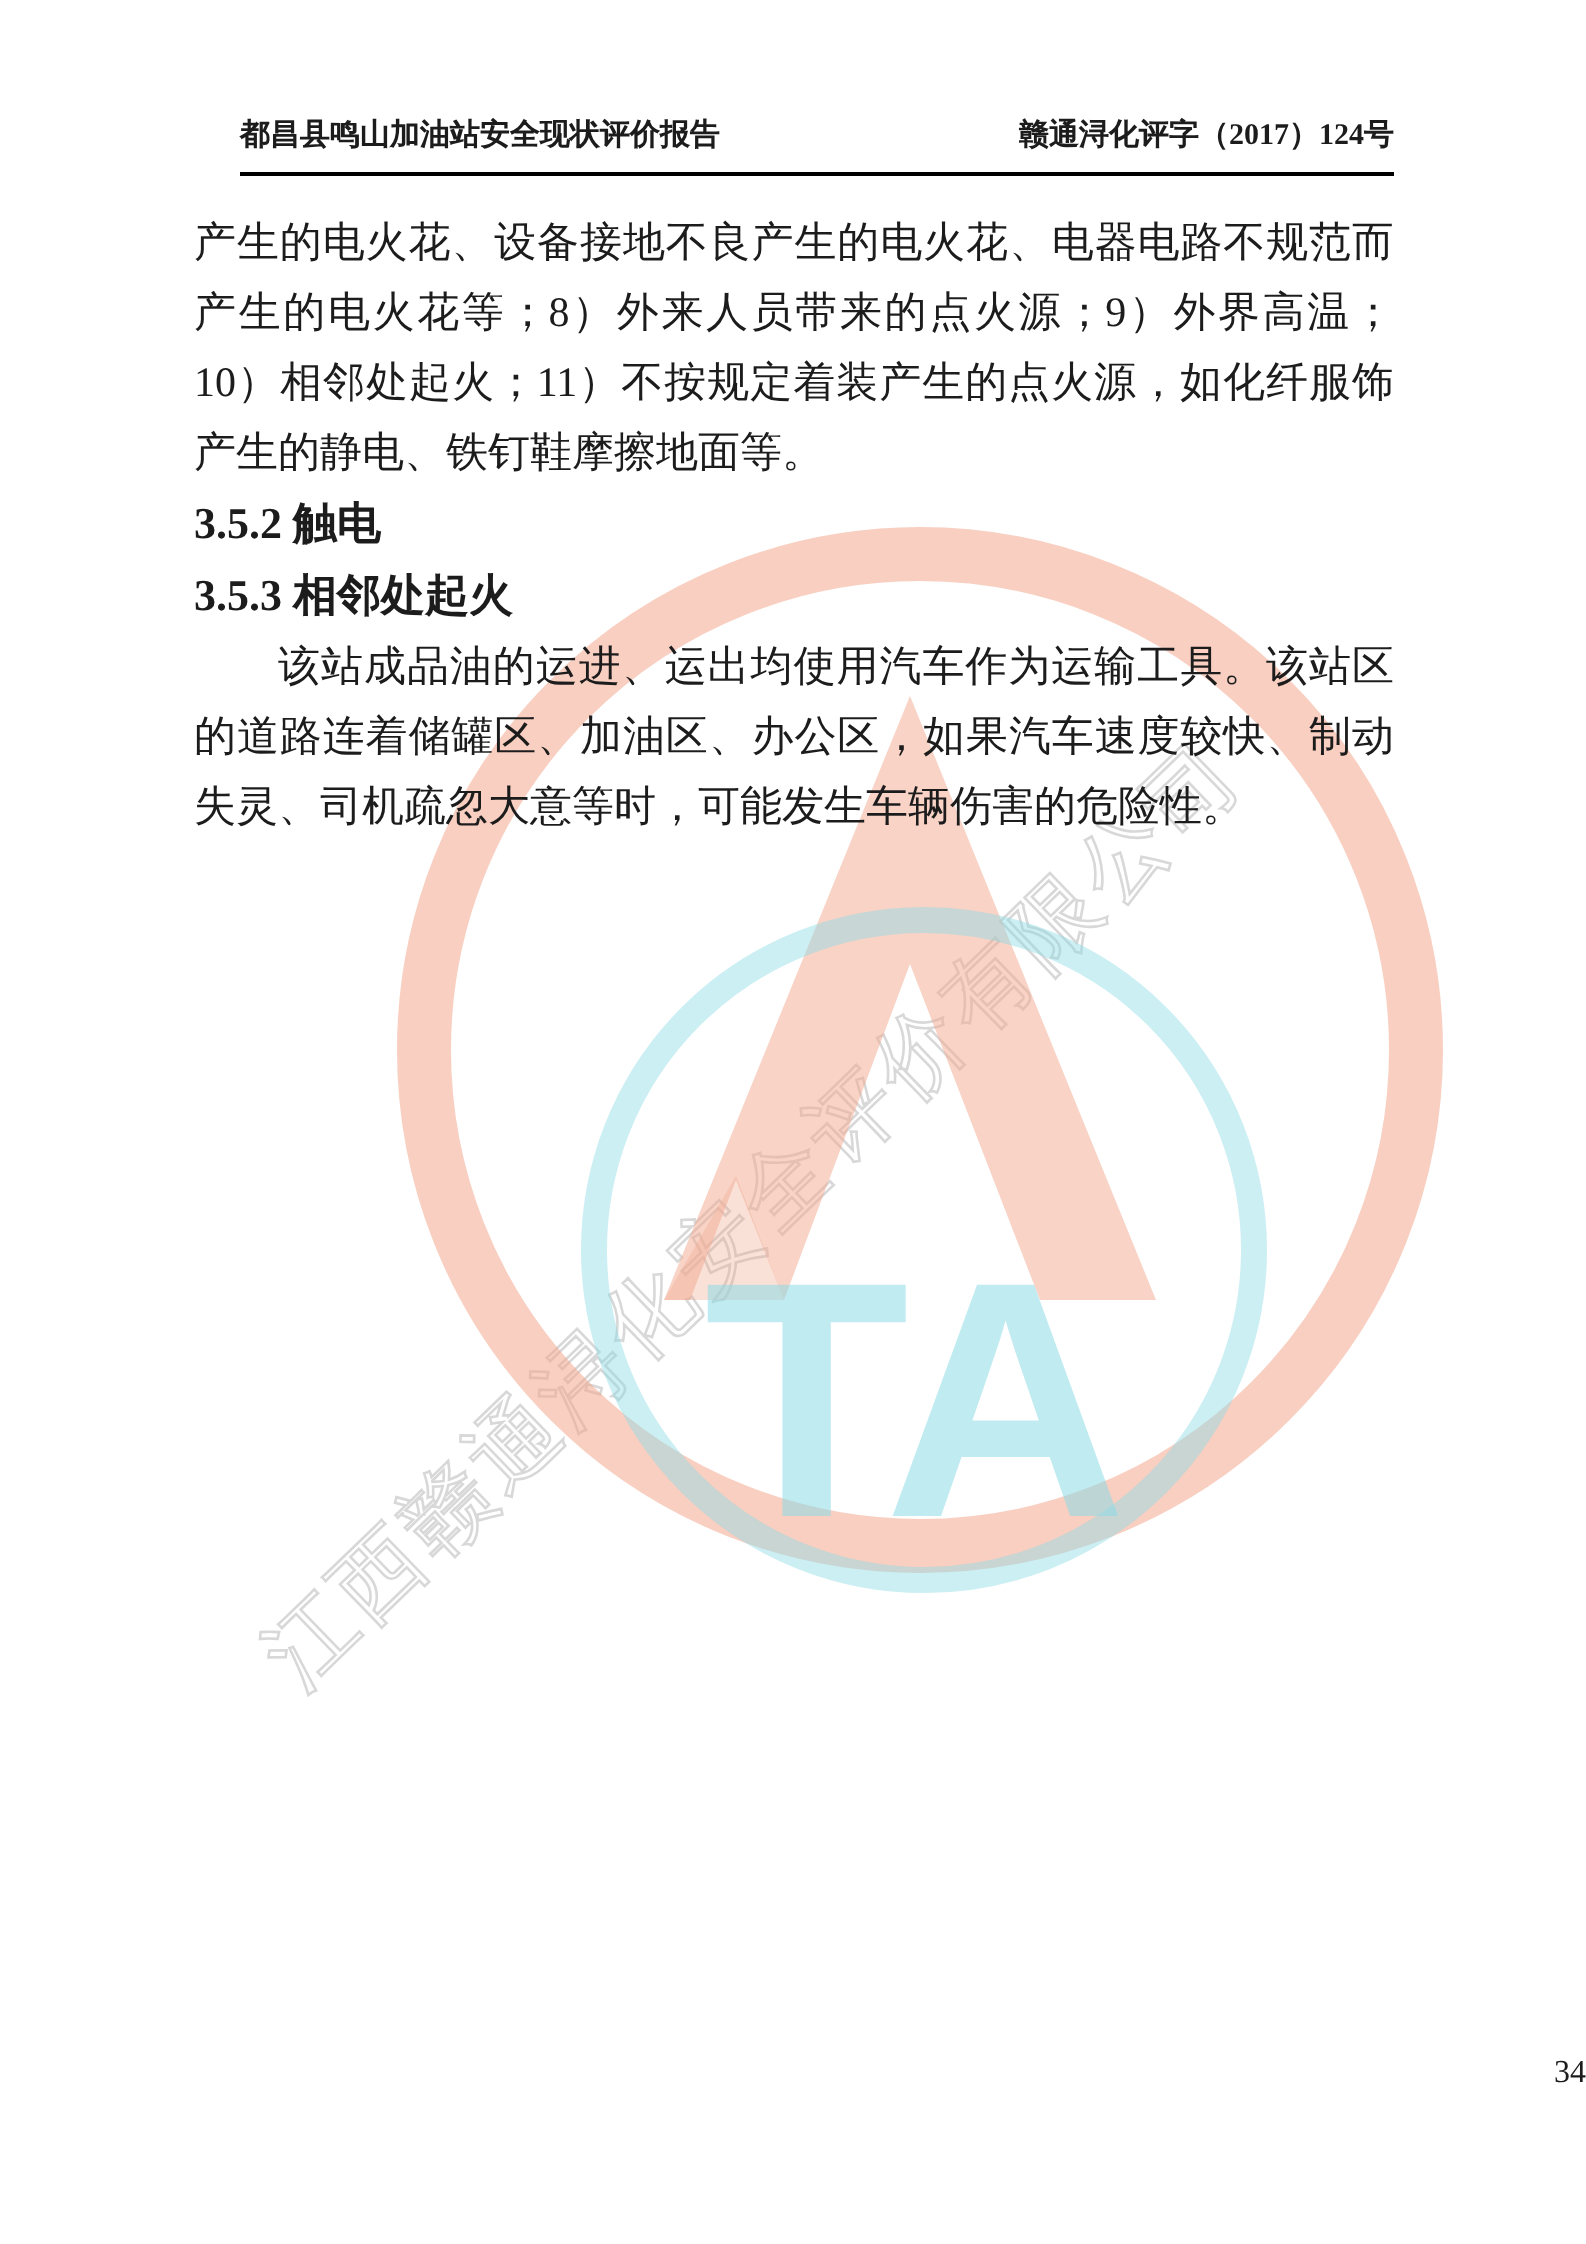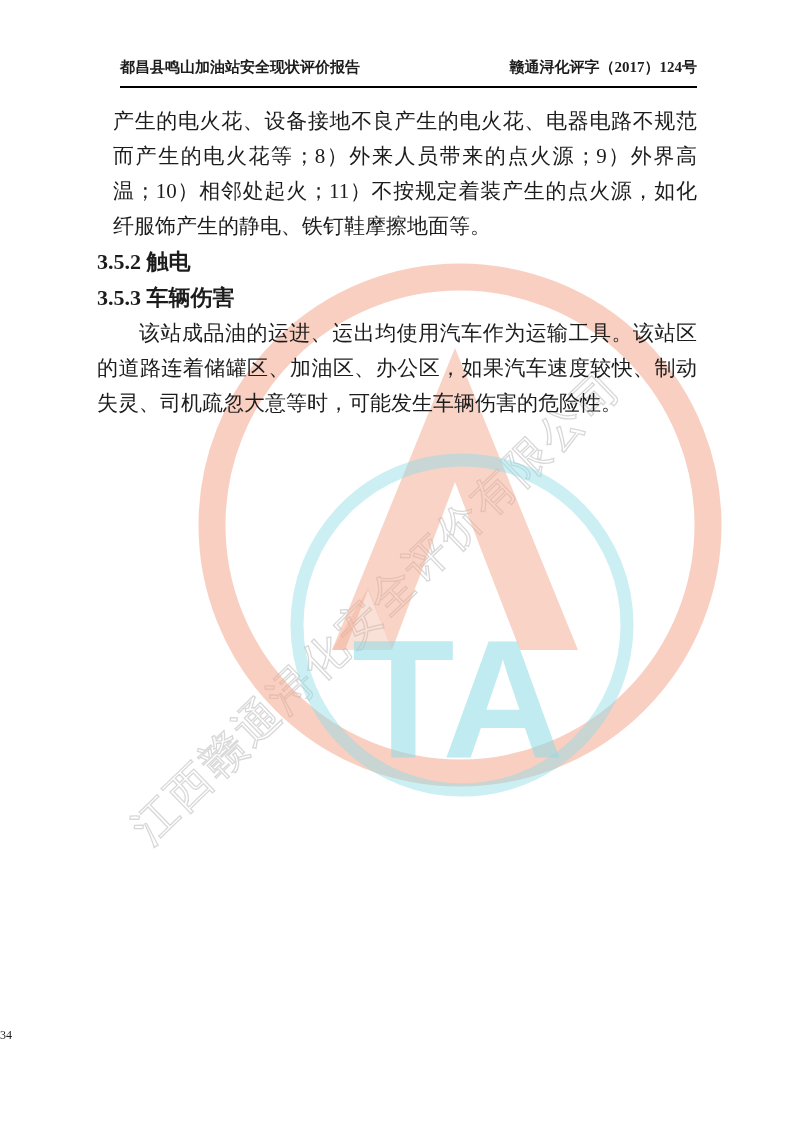--- a/index.html
+++ b/index.html
@@ -44,33 +44,33 @@
     width: 600px;
     font-size: 21px;
     line-height: 35px;
     text-align: justify;
     text-justify: inter-character;
   }
   .doc-body p {
     margin: 0;
     text-indent: 2em;
   }
-  .doc-body p.no-indent { text-indent: 0; margin-left: 16px; }
+  .doc-body p.no-indent { text-indent: 0; }
   .doc-body h3 {
     margin: 0;
     font-size: 22px;
     line-height: 36px;
     font-weight: bold;
     text-align: left;
   }
   .footer {
     position: absolute;
     left: 0; right: 0; top: 1028px;
-    text-align: left;
-    font-size: 12px;
+    text-align: right;
+    font-size: 16px;
   }
 </style>
 </head>
 <body>
 
 <div class="page">
 
   <svg class="watermark" viewBox="0 0 793 1122" width="793" height="1122">
 
     <text transform="translate(150,846) rotate(-44)" font-size="44" letter-spacing="3" fill="none" stroke="#d2d2d2" stroke-width="1.3" opacity="0.85">江西赣通浔化安全评价有限公司</text>
@@ -87,21 +87,21 @@
   <div class="content-layer">
 
     <div class="header">
       <span>都昌县鸣山加油站安全现状评价报告</span>
       <span>赣通浔化评字（2017）124号</span>
     </div>
 
     <div class="doc-body">
       <p class="no-indent">产生的电火花、设备接地不良产生的电火花、电器电路不规范而产生的电火花等；8）外来人员带来的点火源；9）外界高温；10）相邻处起火；11）不按规定着装产生的点火源，如化纤服饰产生的静电、铁钉鞋摩擦地面等。</p>
       <h3>3.5.2 触电</h3>
-      <h3>3.5.3 车辆伤害</h3>
+      <h3>3.5.3 相邻处起火</h3>
       <p>该站成品油的运进、运出均使用汽车作为运输工具。该站区的道路连着储罐区、加油区、办公区，如果汽车速度较快、制动失灵、司机疏忽大意等时，可能发生车辆伤害的危险性。</p>
     </div>
 
     <div class="footer">
       <span>34</span>
     </div>
 
   </div>
 </div>
 

